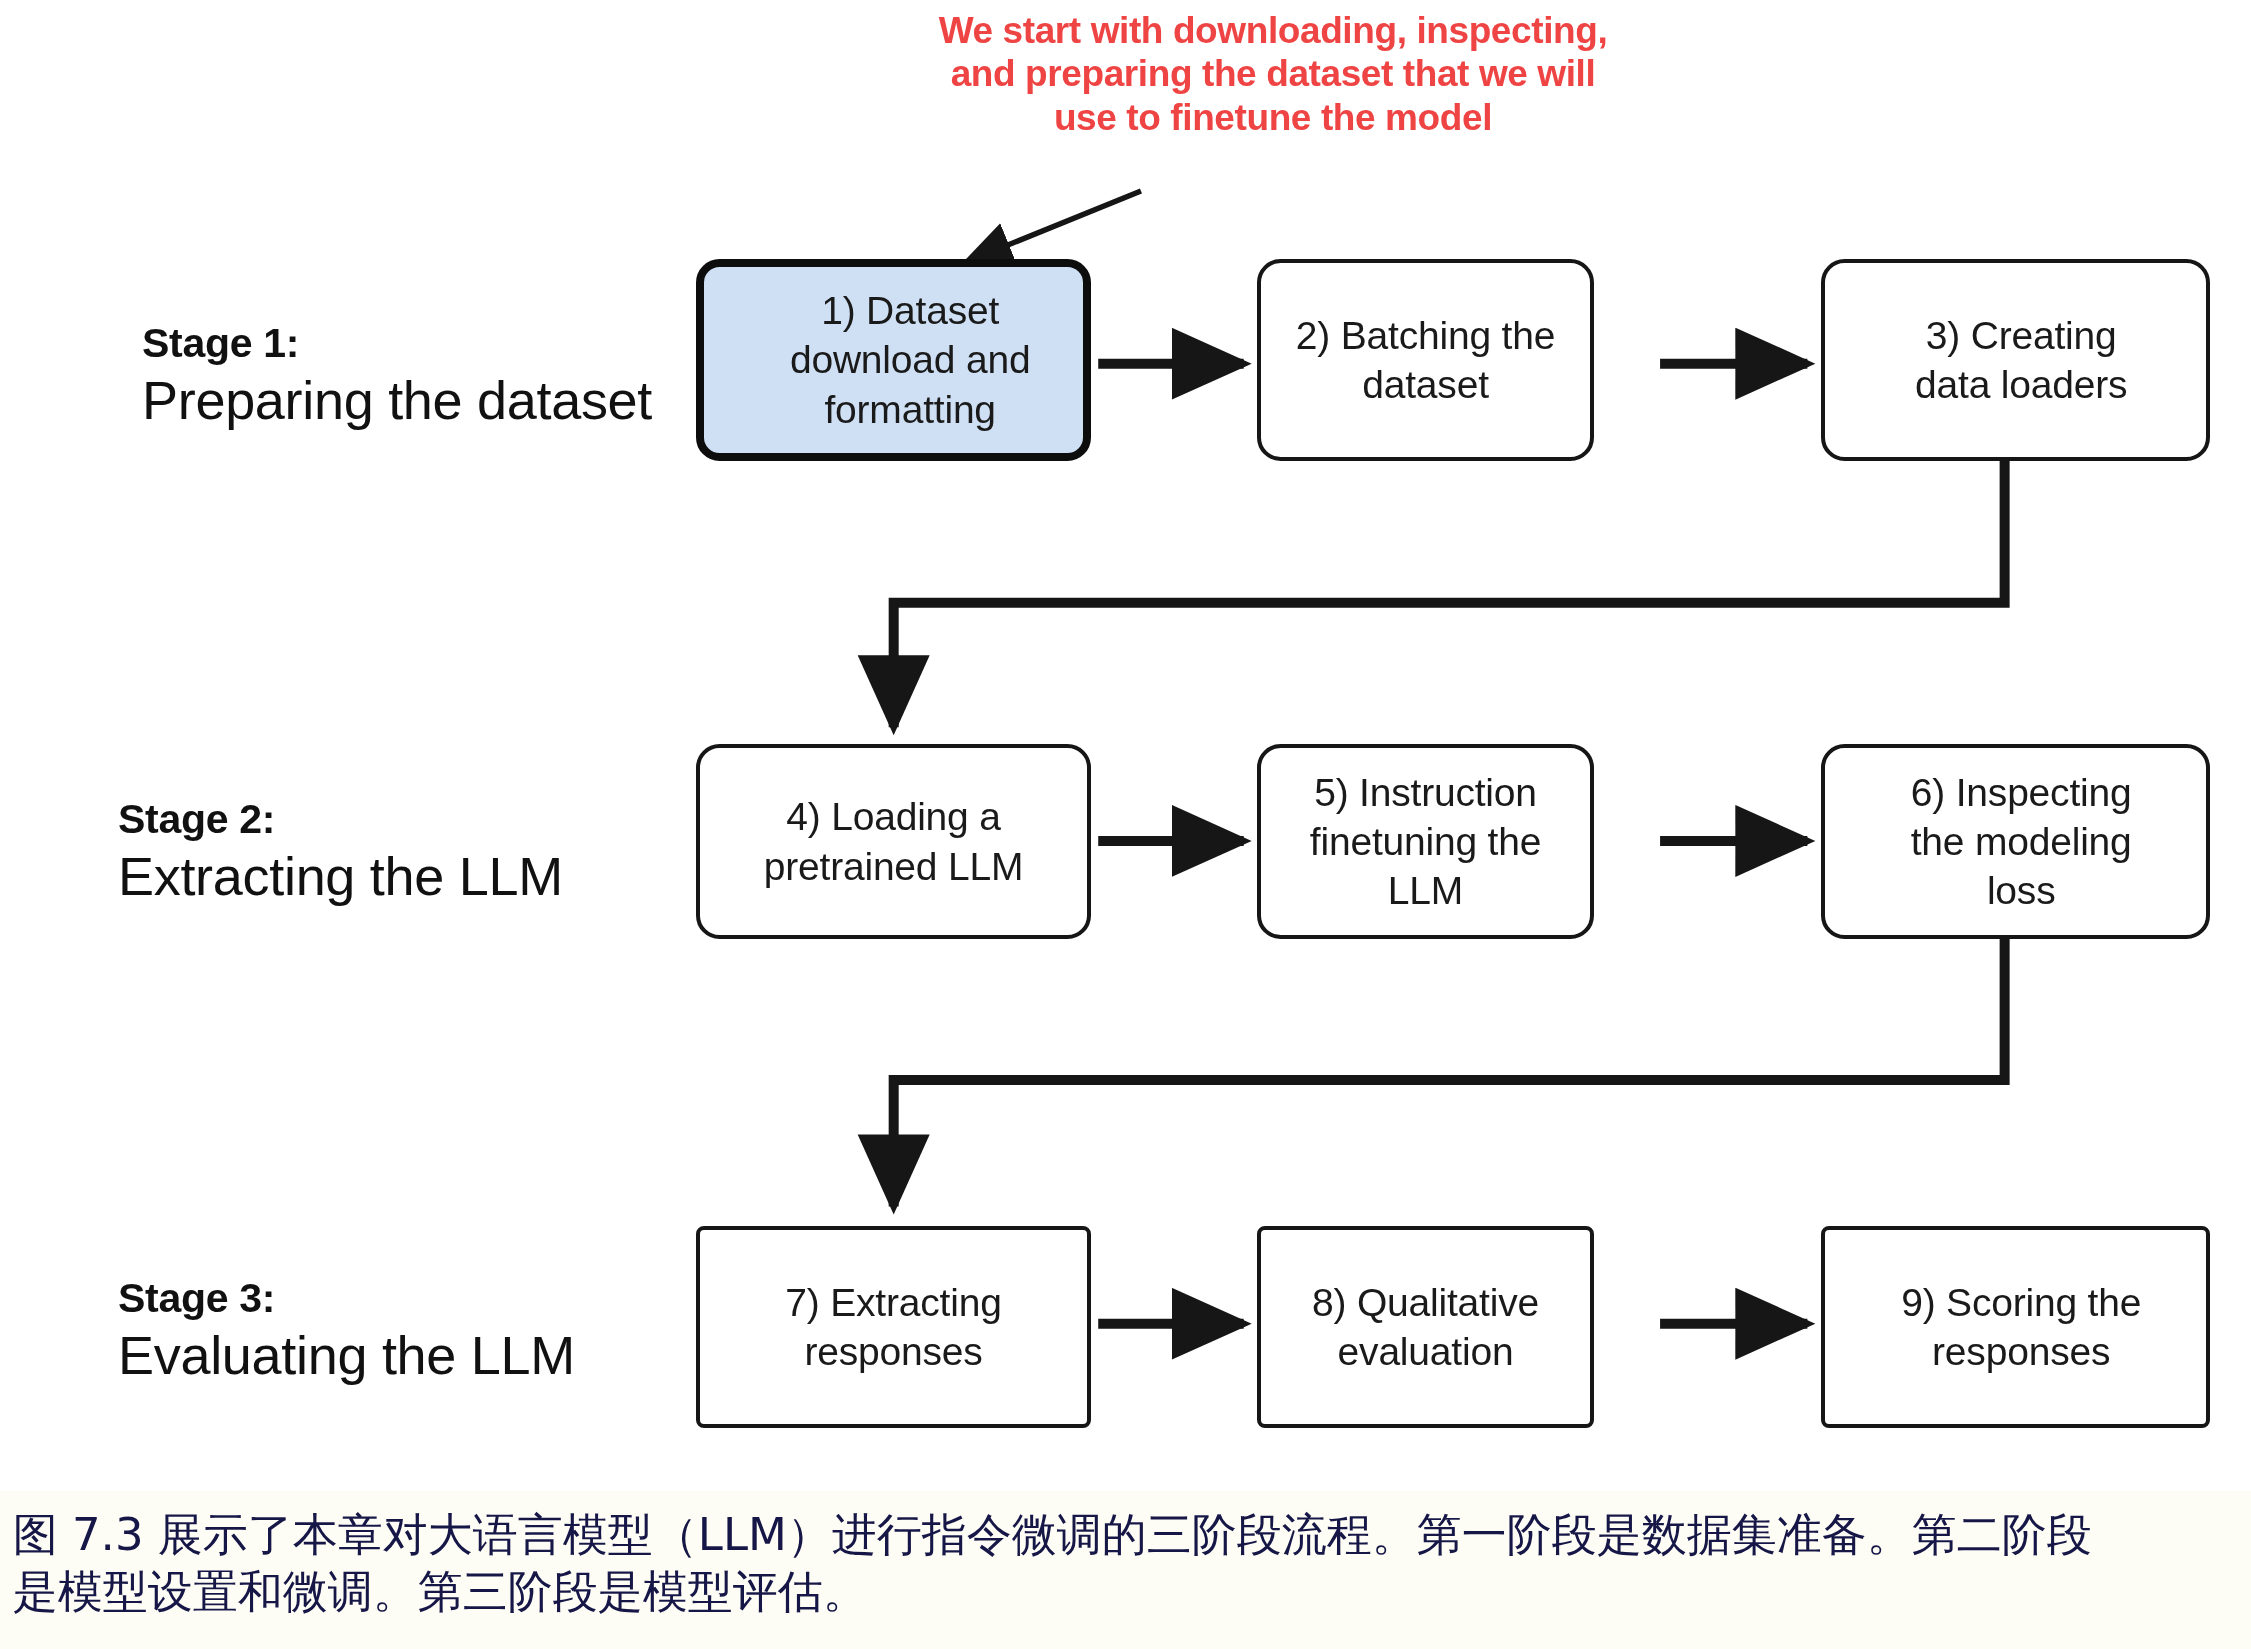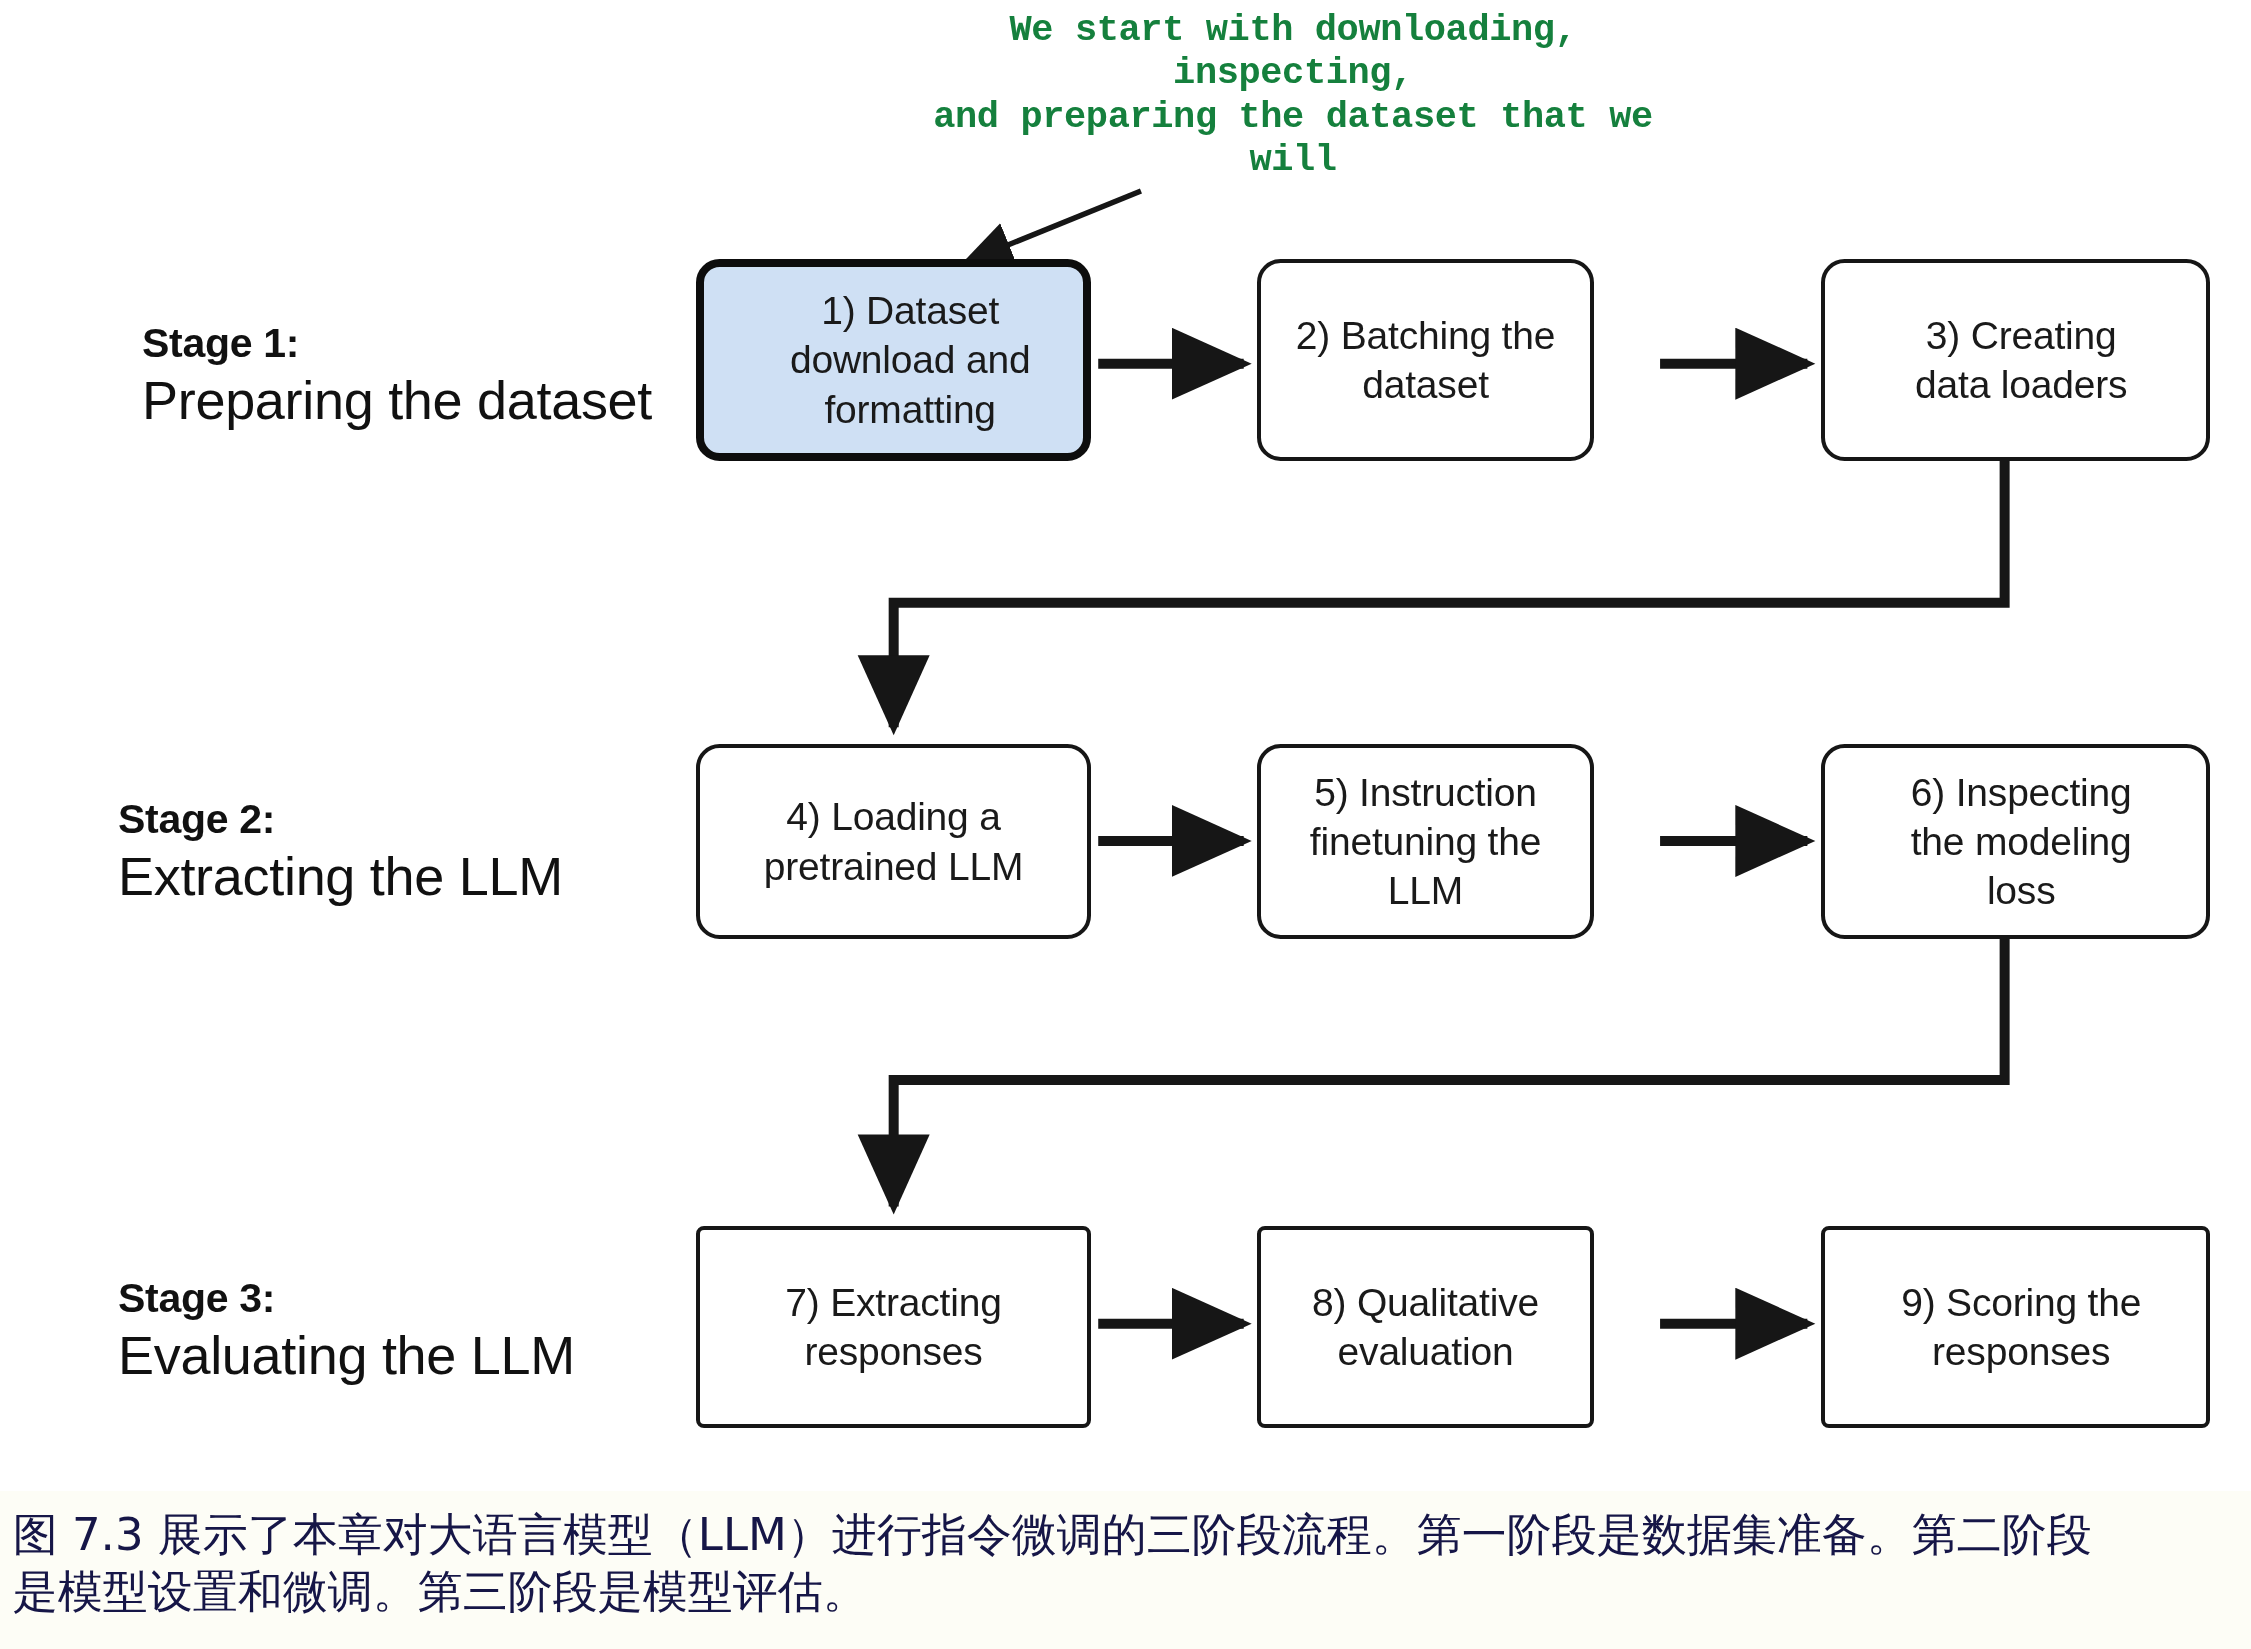--- a/index.html
+++ b/index.html
@@ -32,27 +32,26 @@
     background: #ffffff;
   }
 
   
   .callout {
     position: absolute;
     left: 873px;
     top: 9px;
     width: 800px;
     text-align: center;
-    font-family: Liberation Mono, monospace;
+    font-family: Liberation Sans, sans-serif;
     font-weight: bold;
     font-size: 37px;
     line-height: 1.17;
-    color: #15803d;
+    color: #ef4444;
     letter-spacing: -0.4px;
-    margin-left: 20px;
   }
   .callout .cl { display: block; }
 
   
   .stage-label {
     position: absolute;
     left: 118px;
     width: 582px;
     color: #111111;
   }
@@ -166,20 +165,21 @@
 
       <polyline points="2205,1032 2205,1188 983,1188 983,1327" fill="none" stroke="#161616" stroke-width="11" marker-end="url(#ah)"></polyline>
 
       <line x1="1208" y1="1456" x2="1368" y2="1456" stroke="#161616" stroke-width="11" marker-end="url(#ah)"></line>
       <line x1="1826" y1="1456" x2="1988" y2="1456" stroke="#161616" stroke-width="11" marker-end="url(#ah)"></line>
     </svg>
 
     <div class="callout">
       <span class="cl">We start with downloading, inspecting,</span>
       <span class="cl">and preparing the dataset that we will</span>
+      <span class="cl">use to finetune the model</span>
     </div>
 
     <div class="stage-label" id="stage-label-1">
       <span class="s-title">Stage 1:</span>
       <span class="s-sub">Preparing the dataset</span>
     </div>
     <div class="stage-label" id="stage-label-2">
       <span class="s-title">Stage 2:</span>
       <span class="s-sub">Extracting the LLM</span>
     </div>

